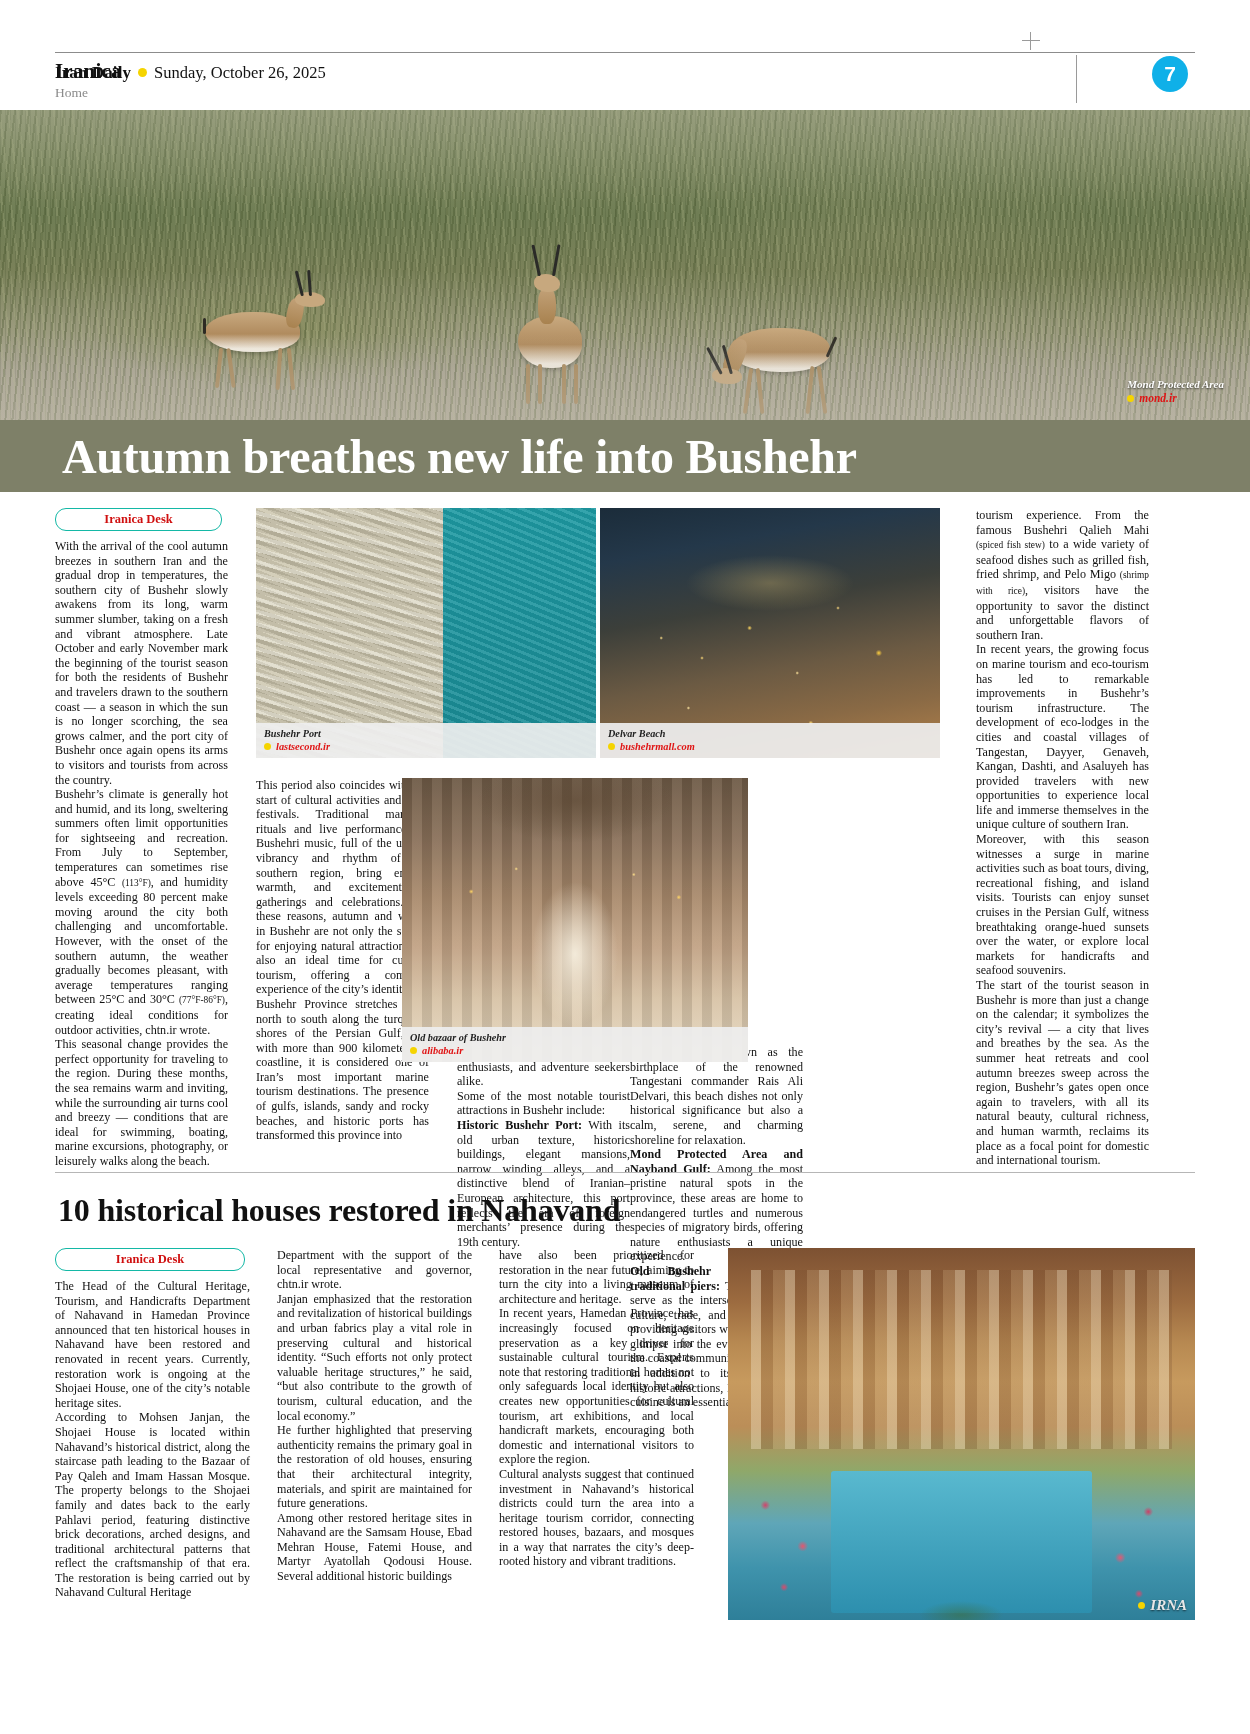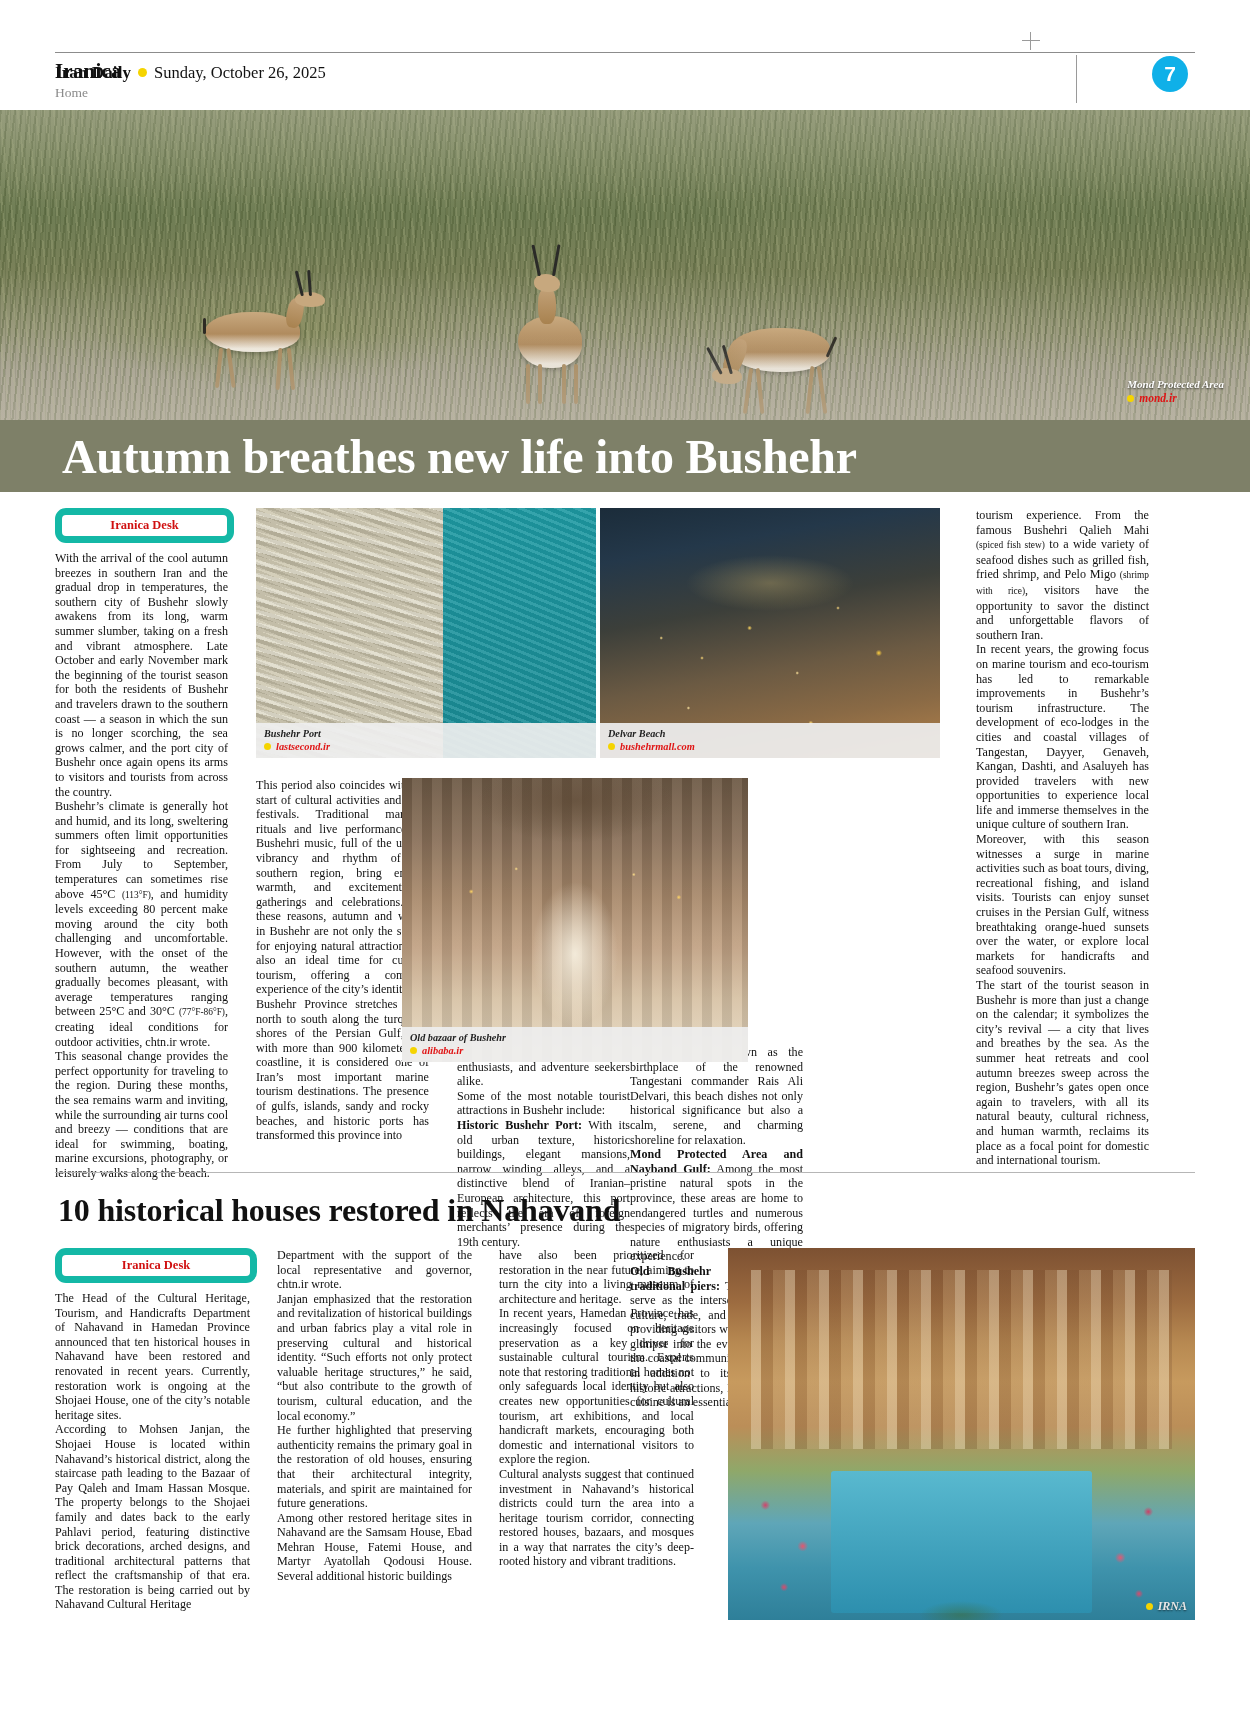--- a/index.html
+++ b/index.html
@@ -64,21 +64,21 @@
 
   
   .band{position:absolute;left:0;top:420px;width:1250px;height:72px;background:#7e8068;}
   .band h1{margin:0;position:absolute;left:62px;top:50%;transform:translateY(-50%);
            color:#fff;font-size:48px;font-weight:bold;letter-spacing:-.3px;font-family:"Liberation Serif",serif;}
 
   
   .a1{position:absolute;left:55px;top:508px;width:1140px;height:640px;}
   .col{position:absolute;top:0;width:173px;font-size:12.1px;line-height:14.6px;text-align:justify;}
   .col p{margin:0;}
-  .desk{width:165px;height:21px;border:7px solid #14b8a6;border-radius:11px;
+  .desk{width:165px;height:21px;border:1px solid #14b8a6;border-radius:11px;
         display:flex;align-items:center;justify-content:center;
         color:#d01010;font-weight:bold;font-size:12.5px;margin-bottom:8px;}
   .c1{left:0;}
   .c2{left:201px;top:270px;width:173px;}
   .c3{left:402px;top:537px;width:173px;}
   .c4{left:575px;top:537px;width:173px;}
   .c6{left:921px;top:0;width:173px;}
   .sm{font-size:9.4px;}
   b.lead{font-weight:bold;}
 
@@ -145,21 +145,21 @@
       opacity:.75;}
   .ph4 .pool{position:absolute;left:22%;top:60%;width:56%;height:38%;background:linear-gradient(180deg,#59b9cf,#2d8fae);border-radius:3px;}
   .ph4 .flowers{position:absolute;left:0;top:56%;width:100%;height:44%;background:
       radial-gradient(circle 8px at 8% 30%, #d2426b, transparent 60%),
       radial-gradient(circle 9px at 16% 55%, #e4566f, transparent 60%),
       radial-gradient(circle 8px at 90% 34%, #cf3f66, transparent 60%),
       radial-gradient(circle 9px at 84% 62%, #e05a74, transparent 60%),
       radial-gradient(circle 7px at 12% 80%, #d94a6c, transparent 60%),
       radial-gradient(circle 7px at 88% 84%, #d94a6c, transparent 60%),
       radial-gradient(ellipse 60px 20px at 50% 97%, rgba(60,110,60,.55), transparent 70%);}
-  .ph4 .credit{position:absolute;right:8px;bottom:6px;font-style:italic;font-weight:bold;font-size:12px;color:#e8e8e8;display:flex;align-items:center;gap:5px;text-shadow:0 1px 2px rgba(0,0,0,.6);}
+  .ph4 .credit{position:absolute;right:8px;bottom:6px;font-style:italic;font-weight:bold;font-size:15px;color:#e8e8e8;display:flex;align-items:center;gap:5px;text-shadow:0 1px 2px rgba(0,0,0,.6);}
   .ph4 .credit .cap-dot{background:#f5d400;}
 </style>
 </head>
 <body>
 
 <div class="page">
 
   <div class="crop-mark"></div>
 
   <div class="masthead">

